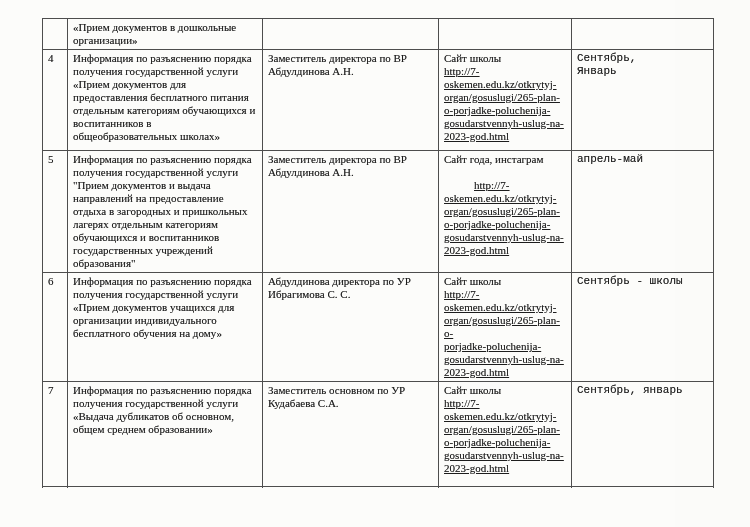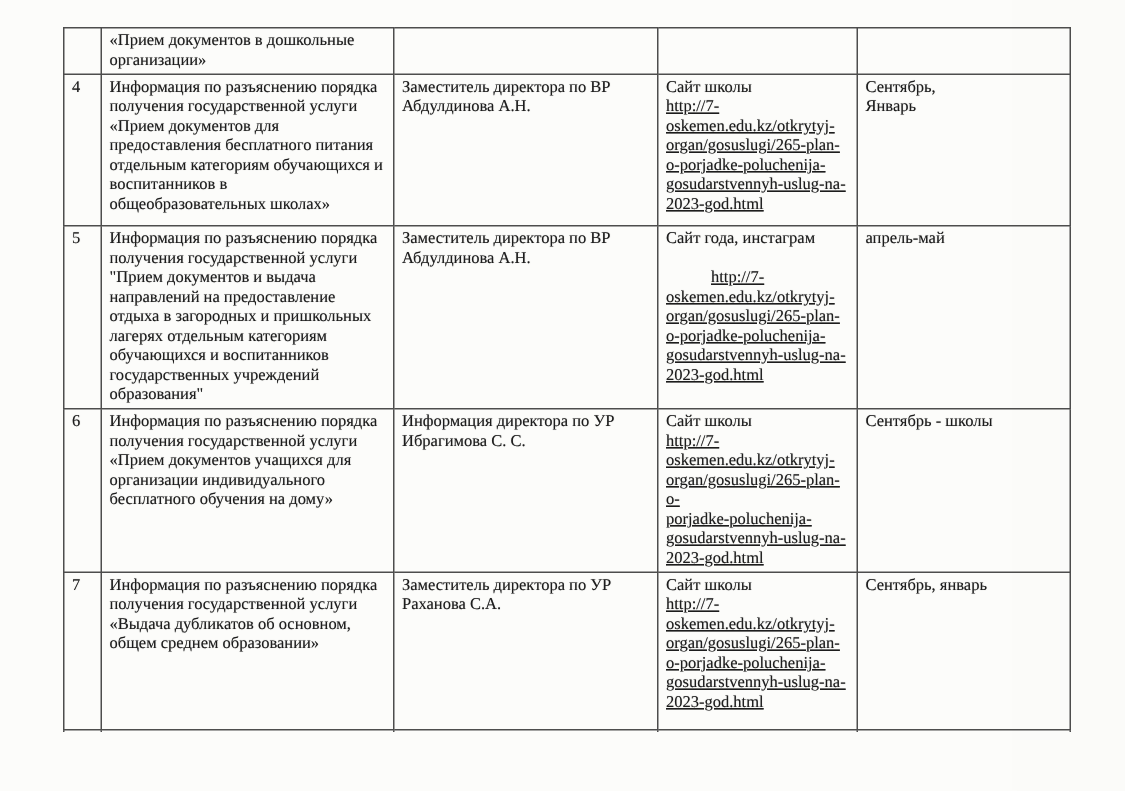--- a/index.html
+++ b/index.html
@@ -36,21 +36,21 @@
     padding: 2px 4px 2px 5px;
     font-size: 11px;
     line-height: 13px;
     color: #1d1d1d;
     text-shadow: 0 0 0.5px rgba(45,45,45,0.55);
     word-wrap: break-word;
     overflow: hidden;
   }
   td.c-num    { padding-left: 6px; }
   td.c-site   { padding-right: 3px; }
-  td.c-period { white-space: pre-line; }
+  td.c-period { white-space: pre-line; font-family: Liberation Mono, monospace; }
   tr.r-cont  td { height: 22px; }
   tr.r-4     td { height: 96px; }
   tr.r-5     td { height: 106px; }
   tr.r-6     td { height: 93px; }
   tr.r-7     td { height: 100px; }
   tr.r-8     td { height: 70px; }
   a.site-link {
     display: block;
     color: #1d1d1d;
     text-decoration: underline;
@@ -117,37 +117,37 @@
 o-porjadke-poluchenija-
 gosudarstvennyh-uslug-na-
 2023-god.html</a>
         </td>
         <td class="c-period">апрель-май</td>
       </tr>
 
       <tr class="r-6">
         <td class="c-num">6</td>
         <td class="c-desc">Информация по разъяснению порядка получения государственной услуги «Прием документов учащихся для организации индивидуального бесплатного обучения на дому»</td>
-        <td class="c-resp">Информация директора по УР Ибрагимова С. С.</td>
+        <td class="c-resp">Абдулдинова директора по УР Ибрагимова С. С.</td>
         <td class="c-site">
           <div class="site-label">Сайт школы</div>
           <a class="site-link">http://7-
 oskemen.edu.kz/otkrytyj-
 organ/gosuslugi/265-plan-o-
 porjadke-poluchenija-
 gosudarstvennyh-uslug-na-
 2023-god.html</a>
         </td>
         <td class="c-period">Сентябрь - школы</td>
       </tr>
 
       <tr class="r-7">
         <td class="c-num">7</td>
         <td class="c-desc">Информация по разъяснению порядка получения государственной услуги «Выдача дубликатов об основном, общем среднем образовании»</td>
-        <td class="c-resp">Заместитель директора по УР Раханова С.А.</td>
+        <td class="c-resp">Заместитель основном по УР Кудабаева С.А.</td>
         <td class="c-site">
           <div class="site-label">Сайт школы</div>
           <a class="site-link">http://7-
 oskemen.edu.kz/otkrytyj-
 organ/gosuslugi/265-plan-
 o-porjadke-poluchenija-
 gosudarstvennyh-uslug-na-
 2023-god.html</a>
         </td>
         <td class="c-period">Сентябрь, январь</td>

